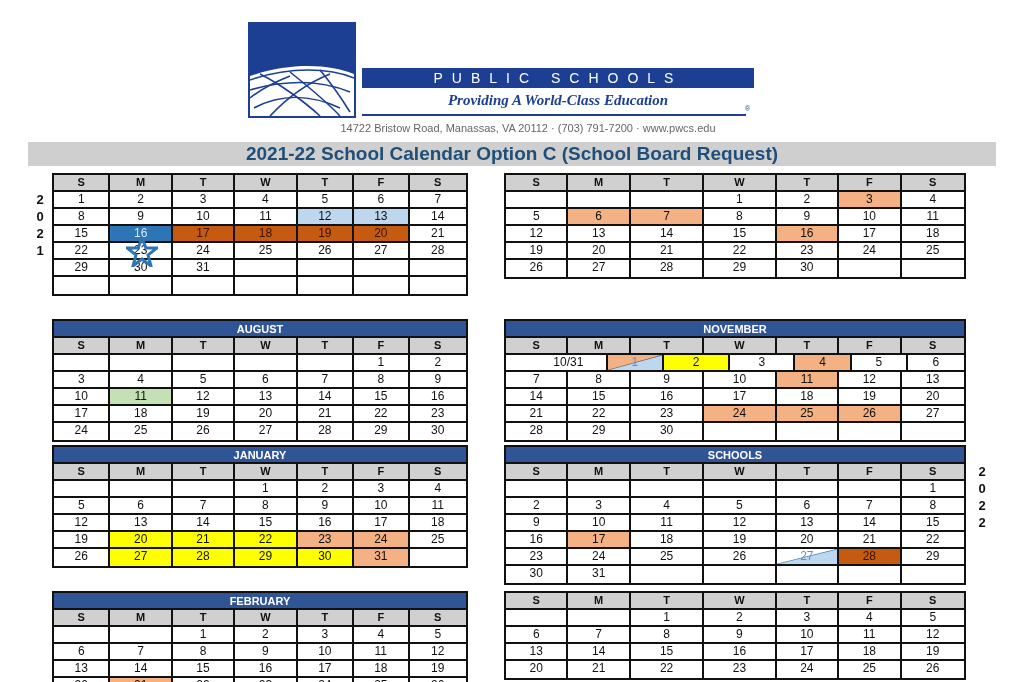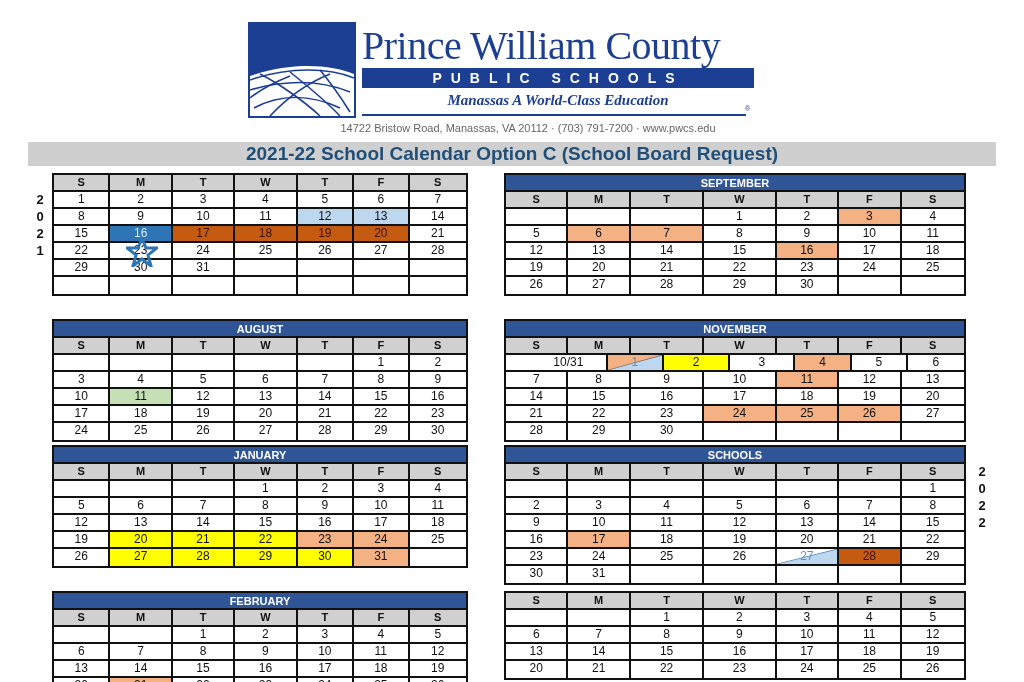--- a/index.html
+++ b/index.html
@@ -4,21 +4,21 @@
 <style>
   * { box-sizing: border-box; margin: 0; padding: 0; }
   html, body { width: 1024px; height: 682px; overflow: hidden; background: #ffffff; }
   body { position: relative; font-family: "Liberation Sans", sans-serif; color: #111; }
 
   
   .logo { position: absolute; left: 248px; top: 22px; width: 510px; height: 98px; }
   .logo-box { position: absolute; left: 0; top: 0; width: 108px; height: 96px; border: 2px solid #1c3f94; background: #fff; overflow: hidden; }
   .logo-box svg { position: absolute; left: 0; top: 0; }
   .logo-name { position: absolute; left: 114px; top: 2px; font-family: "Liberation Serif", serif; font-size: 40px; color: #1c3f94; letter-spacing: -0.5px; white-space: nowrap; line-height: 44px; }
-  .logo-bar { position: absolute; left: 114px; top: 46px; width: 392px; height: 20px; background: #1c3f94; color: #fff; font-family: "Liberation Sans", sans-serif; font-weight: bold; font-size: 14px; letter-spacing: 9px; text-align: center; line-height: 20px; }
+  .logo-bar { position: absolute; left: 114px; top: 46px; width: 392px; height: 20px; background: #1c3f94; color: #fff; font-family: "Liberation Sans", sans-serif; font-weight: normal; font-size: 14px; letter-spacing: 9px; text-align: center; line-height: 20px; }
   .logo-tag { position: absolute; left: 114px; top: 68px; width: 392px; text-align: center; font-family: "Liberation Serif", serif; font-style: italic; font-weight: bold; font-size: 15px; color: #1c3f94; line-height: 20px; }
   .logo-line { position: absolute; left: 114px; top: 92px; width: 384px; height: 2px; background: #1c3f94; }
   .logo-reg { position: absolute; left: 497px; top: 83px; font-size: 7px; color: #1c3f94; }
 
   .address { position: absolute; left: 16px; width: 1024px; top: 122px; text-align: center; font-size: 11px; color: #666; }
 
   .title-band { position: absolute; left: 28px; top: 142px; width: 968px; height: 24px; background: #cfcfcf; }
   .title { position: absolute; left: 0; width: 1024px; top: 142px; height: 24px; text-align: center; font-weight: bold; font-size: 19px; color: #1f4e79; line-height: 24px; }
 
   .year-label { position: absolute; font-weight: bold; font-size: 13px; color: #111; width: 14px; text-align: center; line-height: 17px; }
@@ -55,23 +55,22 @@
         <path d="M0 66 C35 56 70 56 100 68"></path>
         <path d="M4 84 C30 70 60 70 90 84"></path>
         <path d="M10 50 C30 60 55 78 70 92"></path>
         <path d="M40 48 C55 60 75 76 90 92"></path>
         <path d="M70 46 C80 58 90 72 100 88"></path>
         <path d="M0 74 C10 66 20 60 40 52"></path>
         <path d="M20 92 C35 76 55 60 80 50"></path>
       </g>
     </svg>
   </div>
-  <div class="logo-name">Prince William County</div>
   <div class="logo-bar">PUBLIC SCHOOLS</div>
-  <div class="logo-tag">Manassas A World-Class Education</div>
+  <div class="logo-tag">Providing A World-Class Education</div>
   <div class="logo-line"></div>
   <div class="logo-reg">®</div>
 </div>
 
 <div class="address">14722 Bristow Road, Manassas, VA 20112 · (703) 791-7200 · www.pwcs.edu</div>
 
 <div class="title-band"></div>
 <div class="title">2021-22 School Calendar Option C (School Board Request)</div>
 
 <div class="year-label" style="left:33px;top:191px;">2</div>
@@ -145,21 +144,20 @@
       <div class="cell" style="width: 57px;"><span></span></div>
       <div class="cell" style="width: 63px;"><span></span></div>
       <div class="cell" style="width: 63px;"><span></span></div>
       <div class="cell" style="width: 63px;"><span></span></div>
       <div class="cell" style="width: 57px;"><span></span></div>
       <div class="cell" style="width: 56px;"><span></span></div>
       <div class="cell" style="width: 57px;"><span></span></div>
     </div>
   </div>
 <div class="month" id="m-september" style="left:504px;top:173px;width:462px;">
-    <div class="month-header">SEPTEMBER</div>
     <div class="row dow">
       <div class="cell" style="width: 63px;">S</div>
       <div class="cell" style="width: 63px;">M</div>
       <div class="cell" style="width: 74px;">T</div>
       <div class="cell" style="width: 73px;">W</div>
       <div class="cell" style="width: 63px;">T</div>
       <div class="cell" style="width: 63px;">F</div>
       <div class="cell" style="width: 63px;">S</div>
     </div>
     <div class="row">

